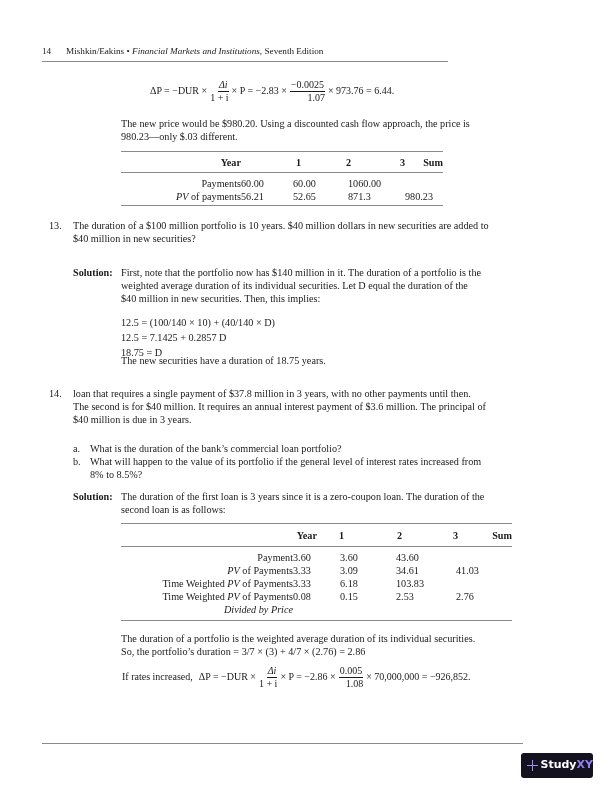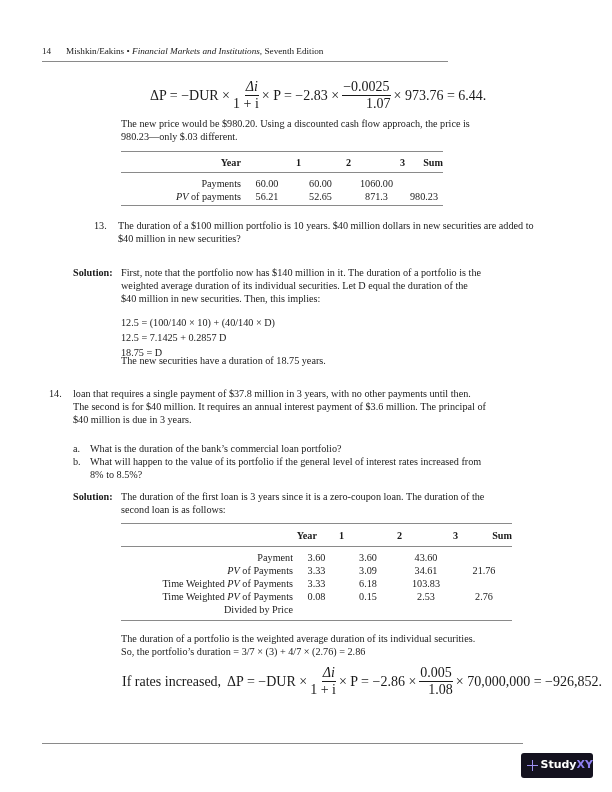--- a/index.html
+++ b/index.html
@@ -5,33 +5,33 @@
   html, body { margin: 0; padding: 0; background: #ffffff; }
   body { width: 612px; height: 792px; position: relative; overflow: hidden;
          font-family: "Liberation Serif", "DejaVu Serif", serif; color: #1a1a1a; font-size: 10.2px; line-height: 1.28; }
   .abs { position: absolute; }
   .header { left: 42px; top: 46px; width: 405px; font-size: 9.2px; white-space: nowrap; }
   .header .pg { display: inline-block; width: 24px; }
   .header-rule { left: 42px; top: 61px; width: 406px; height: 1px; background: #8a8a8a; }
   i, .it { font-style: italic; }
 
   
-  .eq { white-space: nowrap; display: flex; align-items: center; font-size: 14px; }
+  .eq { white-space: nowrap; display: flex; align-items: center; font-size: 10px; }
   .frac { display: inline-flex; flex-direction: column; align-items: flex-end; margin: 0 2px; vertical-align: middle; }
   .frac .num { padding: 0 1px; border-bottom: 0.8px solid #1a1a1a; line-height: 1.15; }
   .frac .den { line-height: 1.15; }
   .eqtxt { padding: 0 1px; }
 
   .para { white-space: nowrap; }
 
   table.dt { border-collapse: collapse; font-size: 10.2px; }
   table.dt td, table.dt th { padding: 0; height: 13px; line-height: 13px; vertical-align: top; }
   table.dt th { font-weight: bold; text-align: right; }
   table.dt th.first { text-align: right; }
-  table.dt td { text-align: center; }
+  table.dt td { text-align: left; }
   table.dt td.first { text-align: right; }
   .rule { height: 1px; background: #8a8a8a; }
 
   .qnum { width: 24px; display: inline-block; }
   .sol-label { font-weight: bold; }
 
   .footer-rule { left: 42px; top: 743px; width: 481px; height: 1px; background: #8a8a8a; }
   .badge { left: 521px; top: 753px; width: 72px; height: 25px; background: #14121f; border-radius: 3px;
            display: flex; align-items: center; font-family: "DejaVu Sans", sans-serif; font-weight: bold; font-size: 11px; color: #ffffff; }
   .badge .plus { width: 11px; height: 11px; position: relative; margin: 0 5px 0 6px; }
@@ -112,21 +112,21 @@
       <td>56.21</td>
       <td>52.65</td>
       <td>871.3</td>
       <td>980.23</td>
     </tr>
   </tbody>
     </table>
   <div class="rule" style="margin-top:2px;"></div>
 </div>
 
-<div class="abs para" style="left:49px; top:219px;margin-left:45px;">
+<div class="abs para" style="left:49px; top:219px;">
   <div style="display:flex;">
     <span class="qnum">13.</span>
     <div>
       <div>The duration of a $100 million portfolio is 10 years. $40 million dollars in new securities are added to</div>
       <div>$40 million in new securities?</div>
     </div>
   </div>
 </div>
 
 <div class="abs para" style="left:73px; top:266px;">
@@ -216,31 +216,31 @@
       <td>3.60</td>
       <td>3.60</td>
       <td>43.60</td>
       <td></td>
     </tr>
     <tr>
       <td class="first"><i>PV</i><span> of Payments</span></td>
       <td>3.33</td>
       <td>3.09</td>
       <td>34.61</td>
-      <td>21.76</td>
+      <td>41.03</td>
     </tr>
     <tr>
       <td class="first"><span>Time Weighted </span><i>PV</i><span> of Payments</span></td>
       <td>3.33</td>
       <td>6.18</td>
       <td>103.83</td>
       <td></td>
     </tr>
     <tr>
-      <td class="first"><span>Time Weighted </span><i>PV</i><span> of Payments</span><br><span style="padding-left:10px;">Divided by Price</span></td>
+      <td class="first"><span>Time Weighted </span><i>PV</i><span> of Payments</span><br><span style="padding-left:10px;font-style:italic;">Divided by Price</span></td>
       <td>0.08</td>
       <td>0.15</td>
       <td>2.53</td>
       <td>2.76</td>
     </tr>
   </tbody>
     </table>
   <div class="rule" style="margin-top:4px;"></div>
 </div>
 

